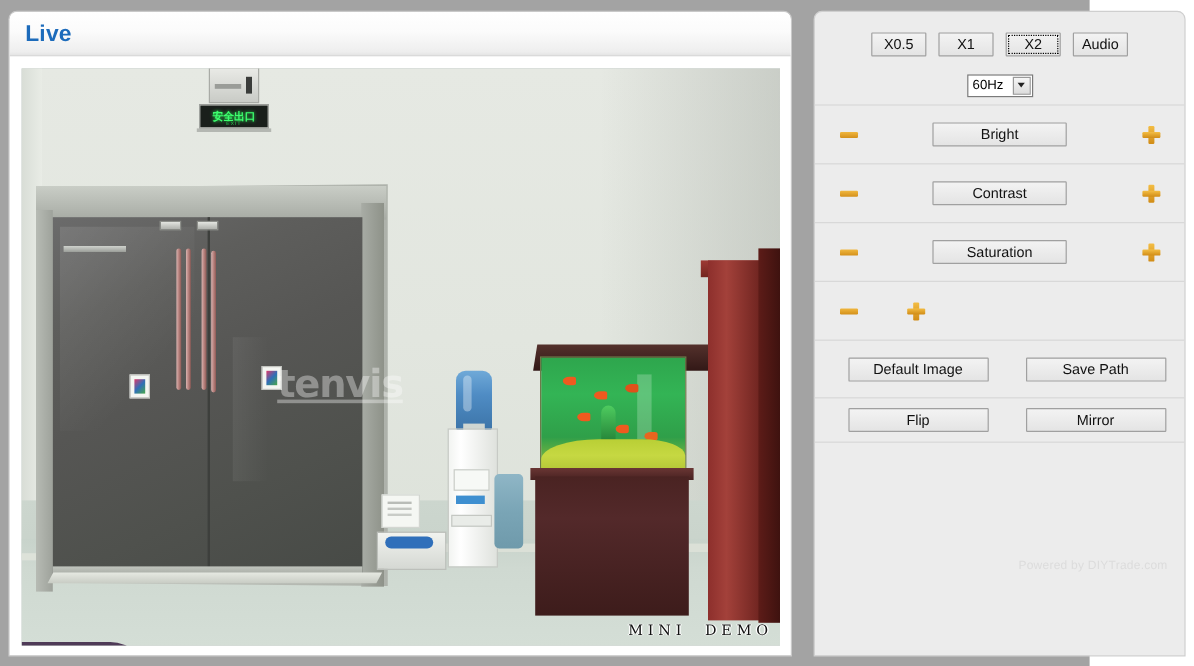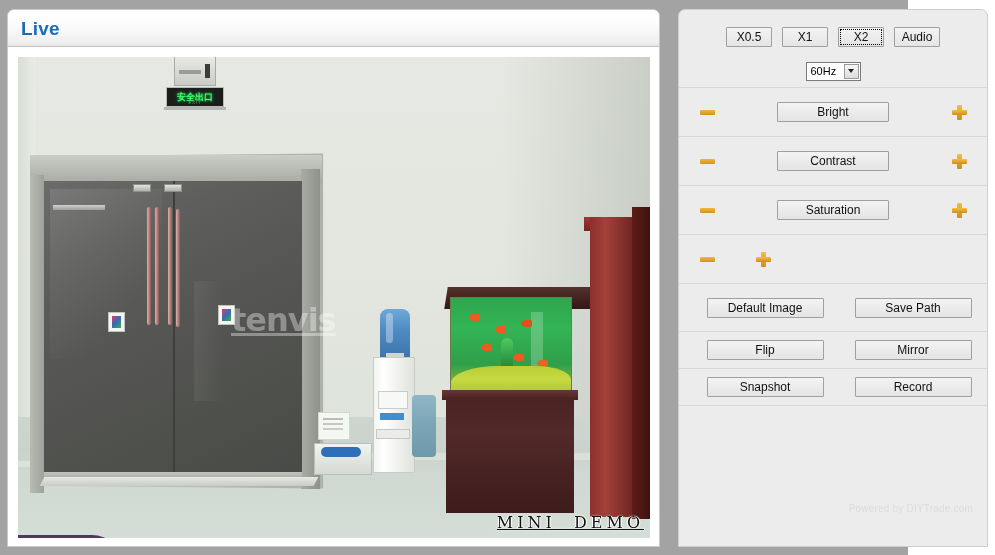--- a/index.html
+++ b/index.html
@@ -329,24 +329,23 @@
     font-size:32px; font-weight:700;
     color: rgba(255,255,255,.36);
     letter-spacing:-1px;
     white-space:nowrap;
     pointer-events:none;
     text-decoration:underline;
   }
   .wm-mini {
     position:absolute; right:6px; bottom:6px;
     font-family:"DejaVu Serif", serif;
-    font-size:16px; color:#111111; letter-spacing:4px;
+    font-size:12px; color:#111111; letter-spacing:4px;
     text-shadow: 0 0 2px #ffffff, 1px 0 0 #ffffff, -1px 0 0 #ffffff;
     white-space:pre;
-    text-decoration:underline;
   }
 
   
   .control-panel {
     position:absolute;
     left:678px; top:9px;
     width:310px; height:538px;
     background:#ececec;
     border:1px solid #cfcfcf;
     border-radius:7px 7px 0 0;
@@ -638,25 +637,19 @@
       </div>
     </div>
 
     <div class="cp-section">
       <div class="pair-row compact">
         <button class="btn btn-wide">Flip</button>
         <button class="btn btn-wide">Mirror</button>
       </div>
     </div>
 
-    <div class="cp-section">
-      <div class="pair-row compact">
-        <button class="btn btn-wide">Snapshot</button>
-        <button class="btn btn-wide">Record</button>
-      </div>
-    </div>
 
     <div class="cp-section last cp-filler">
       <div class="watermark-cp">Powered by DIYTrade.com</div>
     </div>
 
   </div>
 </div>
 
 </body></html>

